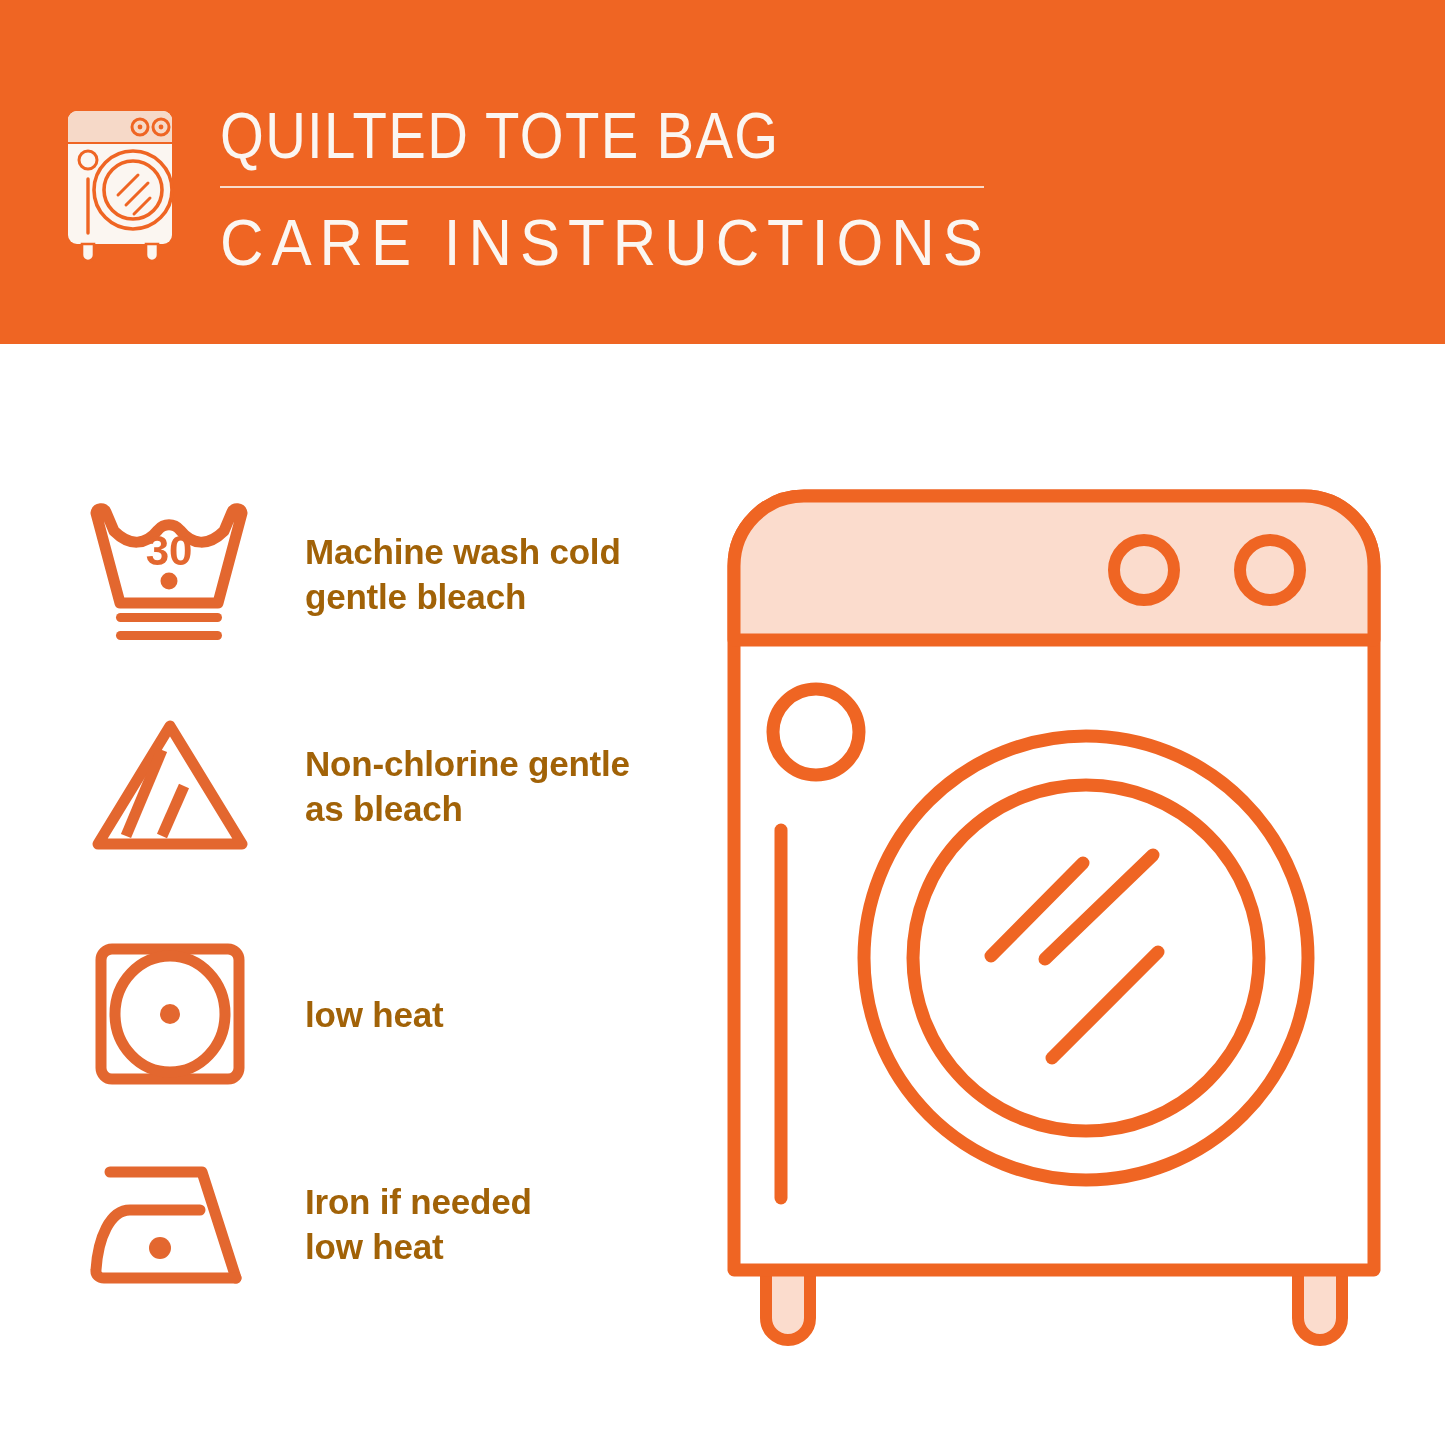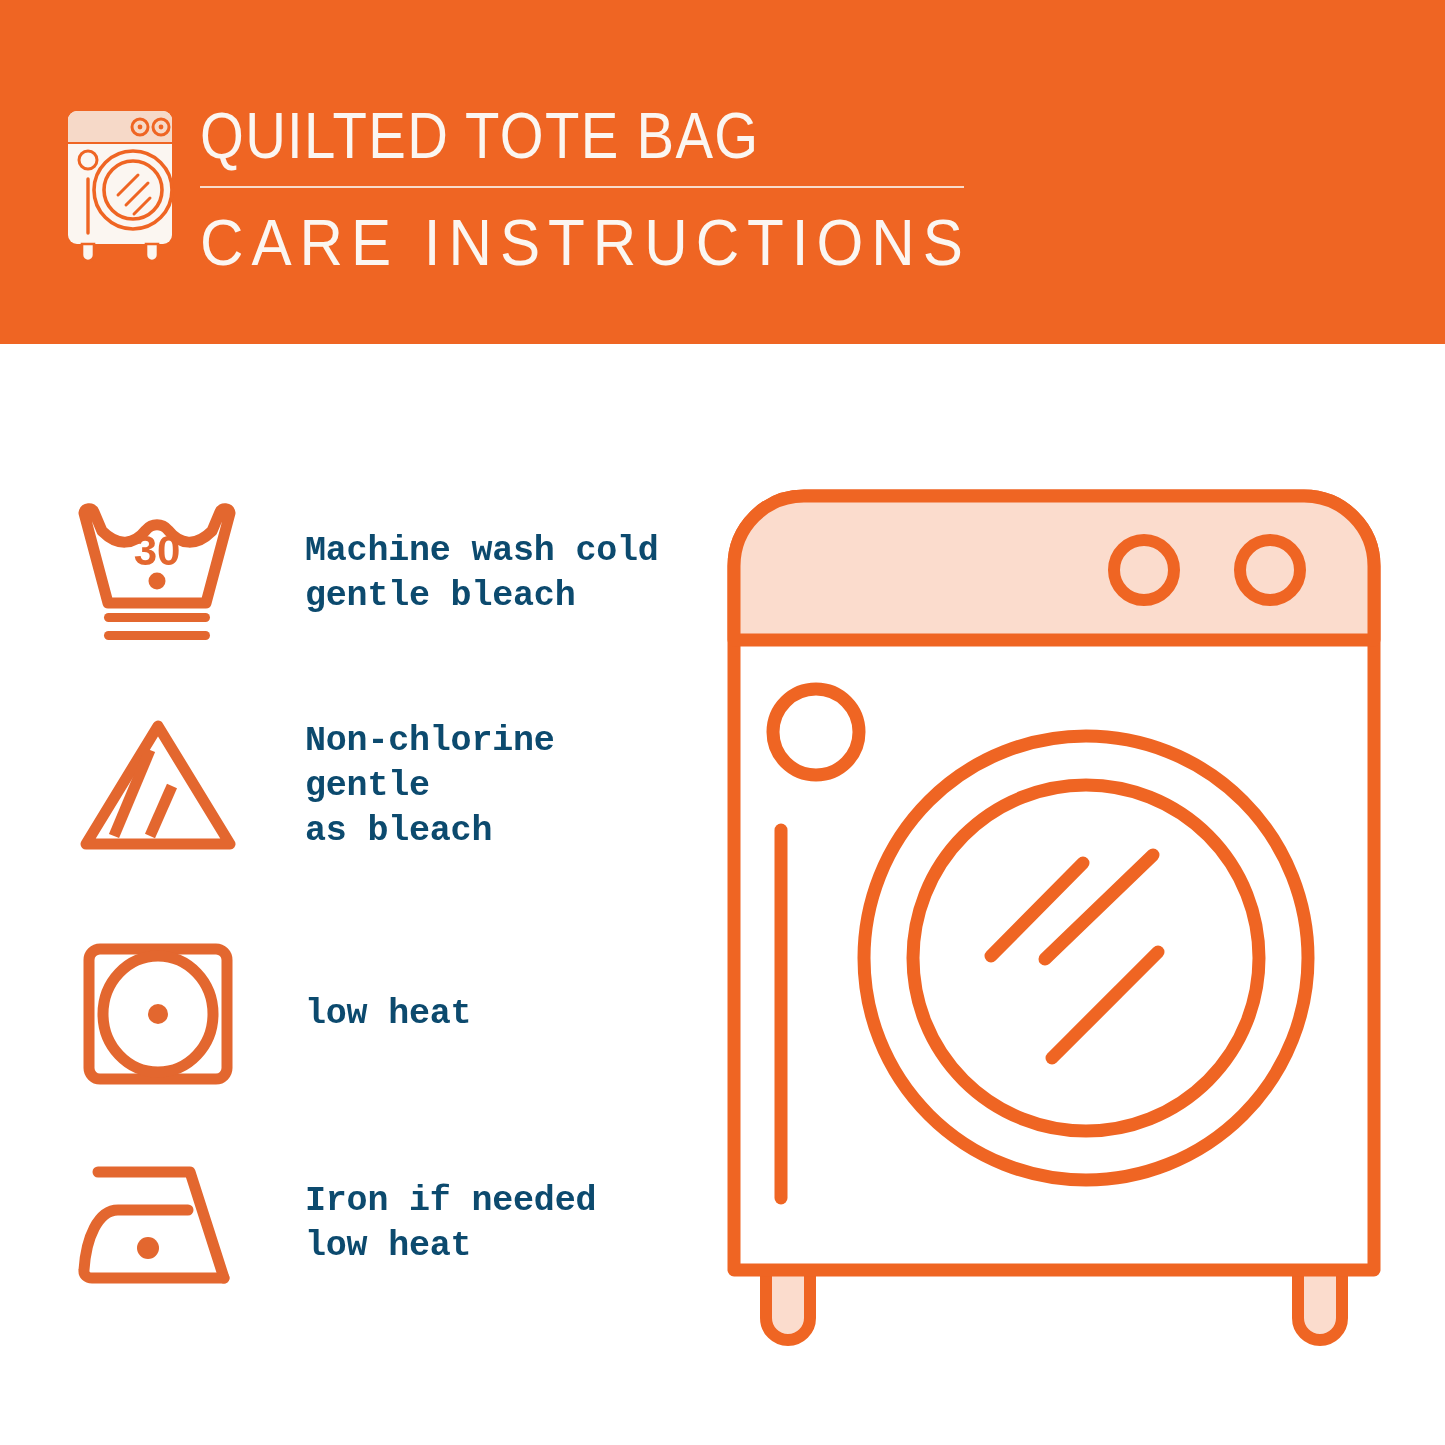--- a/index.html
+++ b/index.html
@@ -33,21 +33,21 @@
   .header-logo {
     position: absolute;
     left: 58px;
     top: 97px;
     width: 130px;
     height: 166px;
   }
 
   .header-text-block {
     position: absolute;
-    left: 200px;
+    left: 220px;
     top: 100px;
     width: 800px;
   }
 
   .title-main {
     font-family: "Liberation Sans", sans-serif;
     font-size: 64px;
     line-height: 72px;
     font-weight: 400;
     color: #FBF6F1;
@@ -82,21 +82,21 @@
   .care-list {
     position: absolute;
     left: 0;
     top: 344px;
     width: 700px;
     height: 1101px;
   }
 
   .care-row {
     position: absolute;
-    left: 0;
+    left: 12px;
     width: 700px;
     height: 160px;
     display: flex;
     align-items: center;
     justify-content: space-between;
   }
 
   .care-row.r0 { top: 150px; }
   .care-row.r1 { top: 362px; }
   .care-row.r2 { top: 590px; }
@@ -106,26 +106,26 @@
     flex: 0 0 auto;
     width: 175px;
     margin-left: 70px;
     display: flex;
     align-items: center;
     justify-content: center;
   }
 
   .care-label {
     flex: 1 1 auto;
-    margin-left: 60px;
-    font-family: Liberation Mono, monospace;
+    margin-left: 48px;
+    font-family: Liberation Sans, sans-serif;
     font-size: 35px;
     line-height: 45px;
     font-weight: 700;
-    color: #0c4a6e;
+    color: #a16207;
     letter-spacing: -0.2px;
   }
 
   .care-label .ln { display: block; }
 
   
   .machine {
     position: absolute;
     left: 718px;
     top: 480px;

